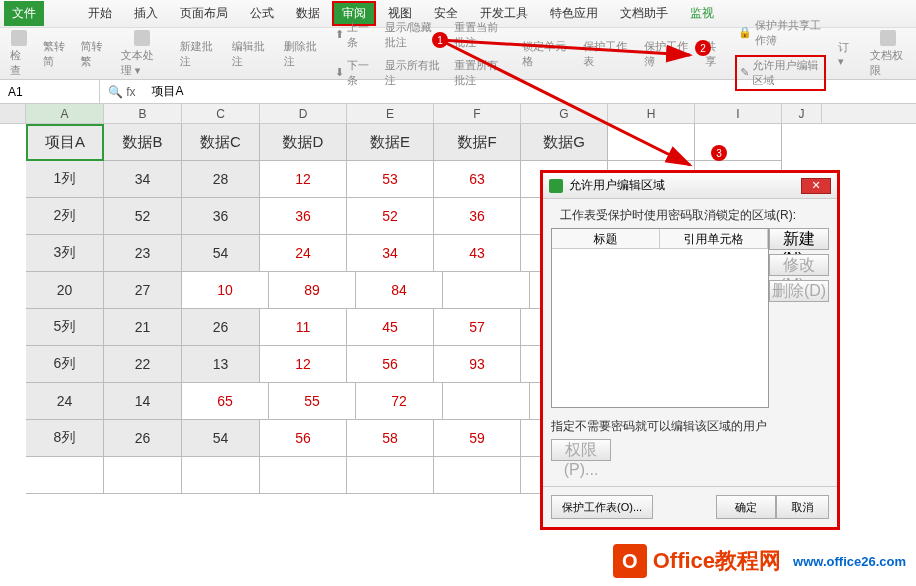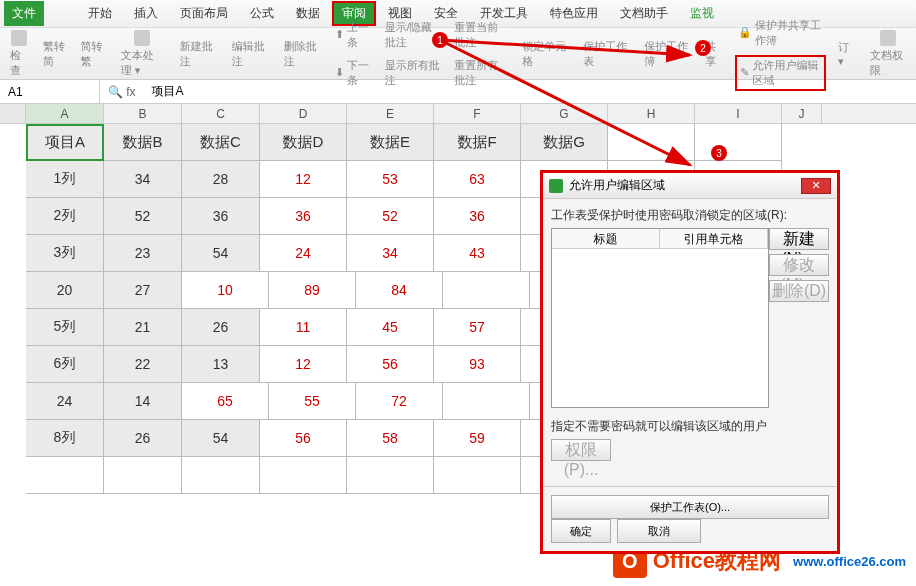--- a/index.html
+++ b/index.html
@@ -35,33 +35,33 @@
 .cell.lbl{background:#eaeaea;color:#333;}
 .cell.num{background:#eaeaea;color:#333;}
 .cell.red{background:#fff;color:#c00;}
 .cell.empty{background:#fff;}
 .w78{width:78px;}.w87{width:87px;}
 .dialog{position:absolute;left:540px;top:170px;width:300px;background:#f4f4f4;border:3px solid #d00;font-size:12px;z-index:5;}
 .dlg-title{height:26px;background:linear-gradient(#fdfdfd,#e8e8e8);display:flex;align-items:center;padding:0 6px;border-bottom:1px solid #ccc;}
 .dlg-ico{width:14px;height:14px;background:#2e9a3a;border-radius:2px;margin-right:6px;}
 .dlg-close{margin-left:auto;width:30px;height:16px;background:#d83434;border:1px solid #a02020;color:#fff;display:flex;align-items:center;justify-content:center;font-size:11px;cursor:pointer;}
 .dlg-body{padding:8px;}
-.dlg-label{margin-bottom:4px;color:#333;}
+.dlg-label{margin-bottom:4px;color:#333;margin-left:9px;}
 .dlg-list{display:flex;}
 .list-box{flex:1;height:180px;background:#fff;border:1px solid #999;}
 .list-hdr{display:flex;height:20px;border-bottom:1px solid #ccc;background:#f8f8f8;}
 .list-col{flex:1;text-align:center;line-height:20px;border-right:1px solid #ccc;}
 .dlg-btns{display:flex;flex-direction:column;gap:4px;}
 .dlg-btn{width:60px;height:22px;background:linear-gradient(#fdfdfd,#e4e4e4);border:1px solid #aaa;cursor:pointer;font-size:16px;}
 .dlg-btn:disabled{color:#aaa;}
 .dlg-note{margin-top:10px;color:#333;}
 .perm-btn{margin-top:4px;}
-.dlg-footer{display:flex;justify-content:space-between;padding:8px;border-top:1px solid #ccc;flex-direction:column;}
+.dlg-footer{display:flex;justify-content:space-between;padding:8px;border-top:1px solid #ccc;}
 .ft-btn{height:24px;padding:0 10px;background:linear-gradient(#fdfdfd,#e4e4e4);border:1px solid #aaa;cursor:pointer;font-size:11px;}
-.ft-right{display:flex;gap:6px;}
+.ft-right{display:flex;gap:0;}
 .watermark{position:absolute;right:10px;bottom:8px;display:flex;align-items:center;gap:6px;font-size:22px;font-weight:bold;}
 .wm-ico{width:34px;height:34px;background:#e63c00;border-radius:4px;color:#fff;display:flex;align-items:center;justify-content:center;font-size:20px;}
 .wm-txt1{color:#e63c00;}
 .wm-url{font-size:13px;color:#0066cc;margin-left:6px;}
 svg.arrows{position:absolute;left:0;top:0;width:916px;height:586px;pointer-events:none;z-index:7;}
 </style>
 </head>
 <body>
 
 <div class="menubar">
@@ -306,21 +306,21 @@
         <button class="dlg-btn" disabled="">删除(D)</button>
       </div>
     </div>
     <div class="dlg-note">指定不需要密码就可以编辑该区域的用户</div>
     <button class="dlg-btn perm-btn" disabled="">权限(P)...</button>
   </div>
   <div class="dlg-footer">
     <button class="ft-btn">保护工作表(O)...</button>
     <div class="ft-right">
       <button class="ft-btn" style="width:60px;">确定</button>
-      <button class="ft-btn" style="width:84px;">取消</button>
+      <button class="ft-btn" style="width:53px;">取消</button>
     </div>
   </div>
 </div>
 
 <div class="badge b1">1</div>
 <div class="badge b2">2</div>
 <div class="badge b3">3</div>
 
 <svg class="arrows">
   <defs>

